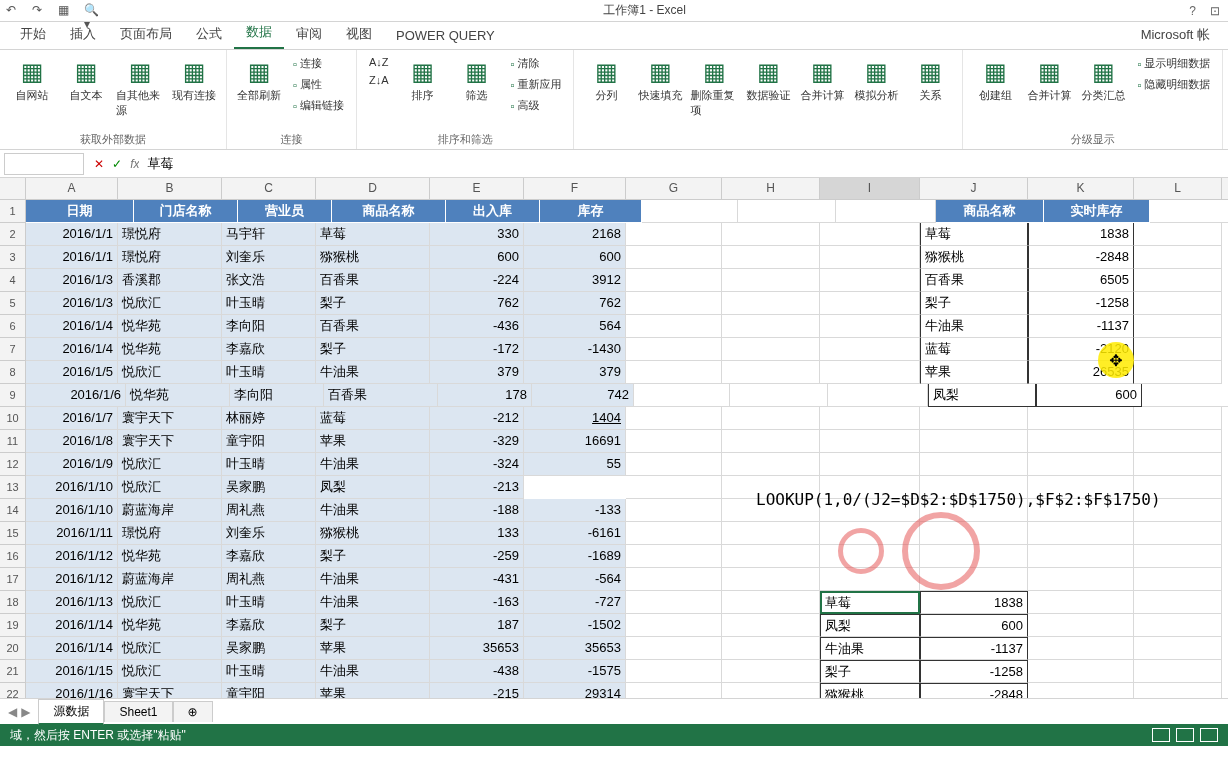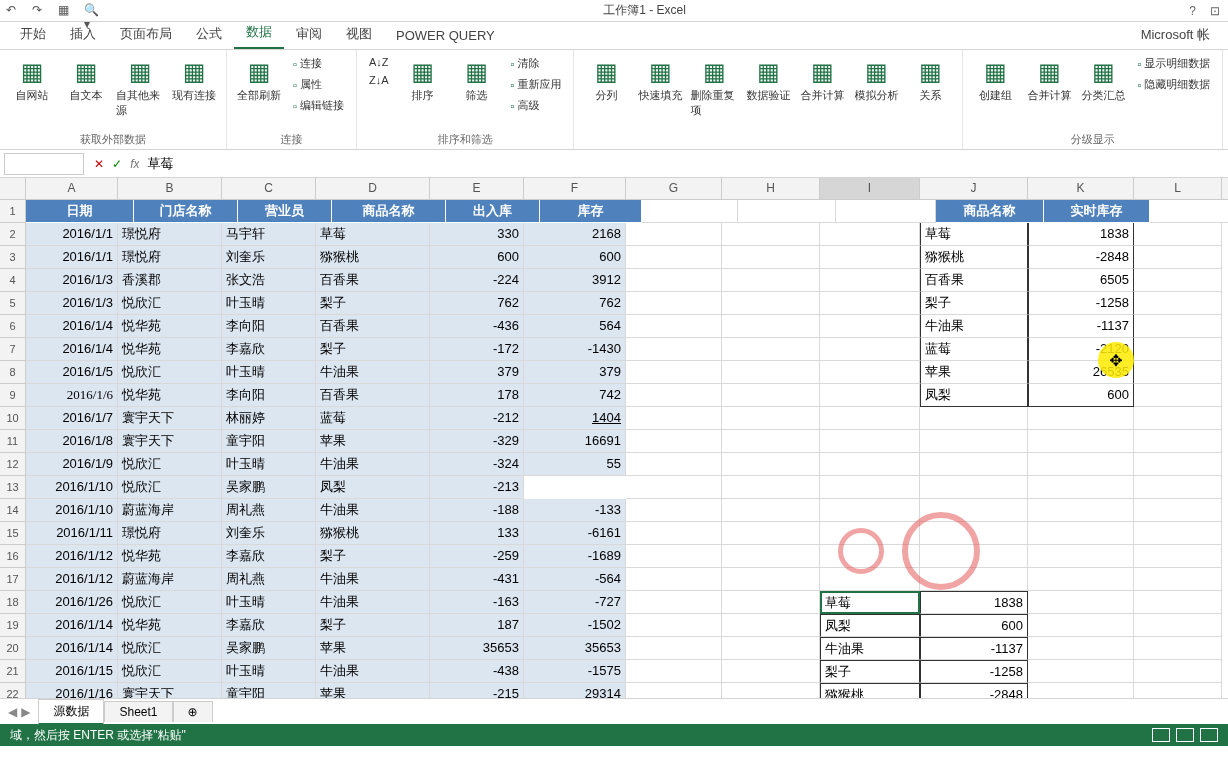--- a/index.html
+++ b/index.html
@@ -244,20 +244,21 @@
         <div>16</div>
         <div>17</div>
         <div>18</div>
         <div>19</div>
         <div>20</div>
         <div>21</div>
         <div>22</div>
       </div>
     <div class="cells" id="cells">
 
+      <div class="formula-overlay" style="left:730px; top:290px;">LOOKUP(1,0/(J2=$D$2:$D$1750),$F$2:$F$1750)</div>
       <div class="circ-overlay" style="left:812px; top:328px; width:46px; height:46px;"></div>
       <div class="circ-overlay" style="left:876px; top:312px; width:78px; height:78px; border-width:6px;"></div>
       <div class="highlight-yellow" style="left:1072px; top:142px;">✥</div>
     <div class="row">
           <div class="cell hdr" style="width: 108px;">日期</div>
           <div class="cell hdr" style="width: 104px;">门店名称</div>
           <div class="cell hdr" style="width: 94px;">营业员</div>
           <div class="cell hdr" style="width: 114px;">商品名称</div>
           <div class="cell hdr" style="width: 94px;">出入库</div>
           <div class="cell hdr" style="width: 102px;">库存</div>
@@ -360,21 +361,21 @@
           <div class="cell bnd num" style="width: 94px;">379</div>
           <div class="cell bnd num" style="width: 102px;">379</div>
           <div class="cell " style="width: 96px;"></div>
           <div class="cell " style="width: 98px;"></div>
           <div class="cell " style="width: 100px;"></div>
           <div class="cell boxleft boxright " style="width: 108px;">苹果</div>
           <div class="cell num boxleft boxright " style="width: 106px;">26535</div>
           <div class="cell " style="width: 88px;"></div>
         </div>
         <div class="row">
-          <div class="cell bnd date" style="width: 92px; font-family: Liberation Serif, serif;">2016/1/6</div>
+          <div class="cell bnd date" style="width: 100px;">2016/1/6</div>
           <div class="cell bnd" style="width: 104px;">悦华苑</div>
           <div class="cell bnd" style="width: 94px;">李向阳</div>
           <div class="cell bnd" style="width: 114px;">百香果</div>
           <div class="cell bnd num" style="width: 94px;">178</div>
           <div class="cell bnd num" style="width: 102px;">742</div>
           <div class="cell " style="width: 96px;"></div>
           <div class="cell " style="width: 98px;"></div>
           <div class="cell " style="width: 100px;"></div>
           <div class="cell boxleft boxright boxbot " style="width: 108px;">凤梨</div>
           <div class="cell num boxleft boxright boxbot " style="width: 106px;">600</div>
@@ -486,21 +487,21 @@
           <div class="cell bnd num" style="width: 94px;">-431</div>
           <div class="cell bnd num" style="width: 102px;">-564</div>
           <div class="cell " style="width: 96px;"></div>
           <div class="cell " style="width: 98px;"></div>
           <div class="cell " style="width: 100px;"></div>
           <div class="cell " style="width: 108px;"></div>
           <div class="cell " style="width: 106px;"></div>
           <div class="cell " style="width: 88px;"></div>
         </div>
         <div class="row">
-          <div class="cell bnd date" style="width: 92px;">2016/1/26</div>
+          <div class="cell bnd date" style="width: 92px;">2016/1/13</div>
           <div class="cell bnd" style="width: 104px;">悦欣汇</div>
           <div class="cell bnd" style="width: 94px;">叶玉晴</div>
           <div class="cell bnd" style="width: 114px;">牛油果</div>
           <div class="cell bnd num" style="width: 94px;">-163</div>
           <div class="cell bnd num" style="width: 102px;">-727</div>
           <div class="cell " style="width: 96px;"></div>
           <div class="cell " style="width: 98px;"></div>
           <div class="cell boxleft boxright boxtop selcell" style="width: 100px;">草莓</div>
           <div class="cell num boxleft boxright boxtop" style="width: 108px;">1838</div>
           <div class="cell " style="width: 106px;"></div>

